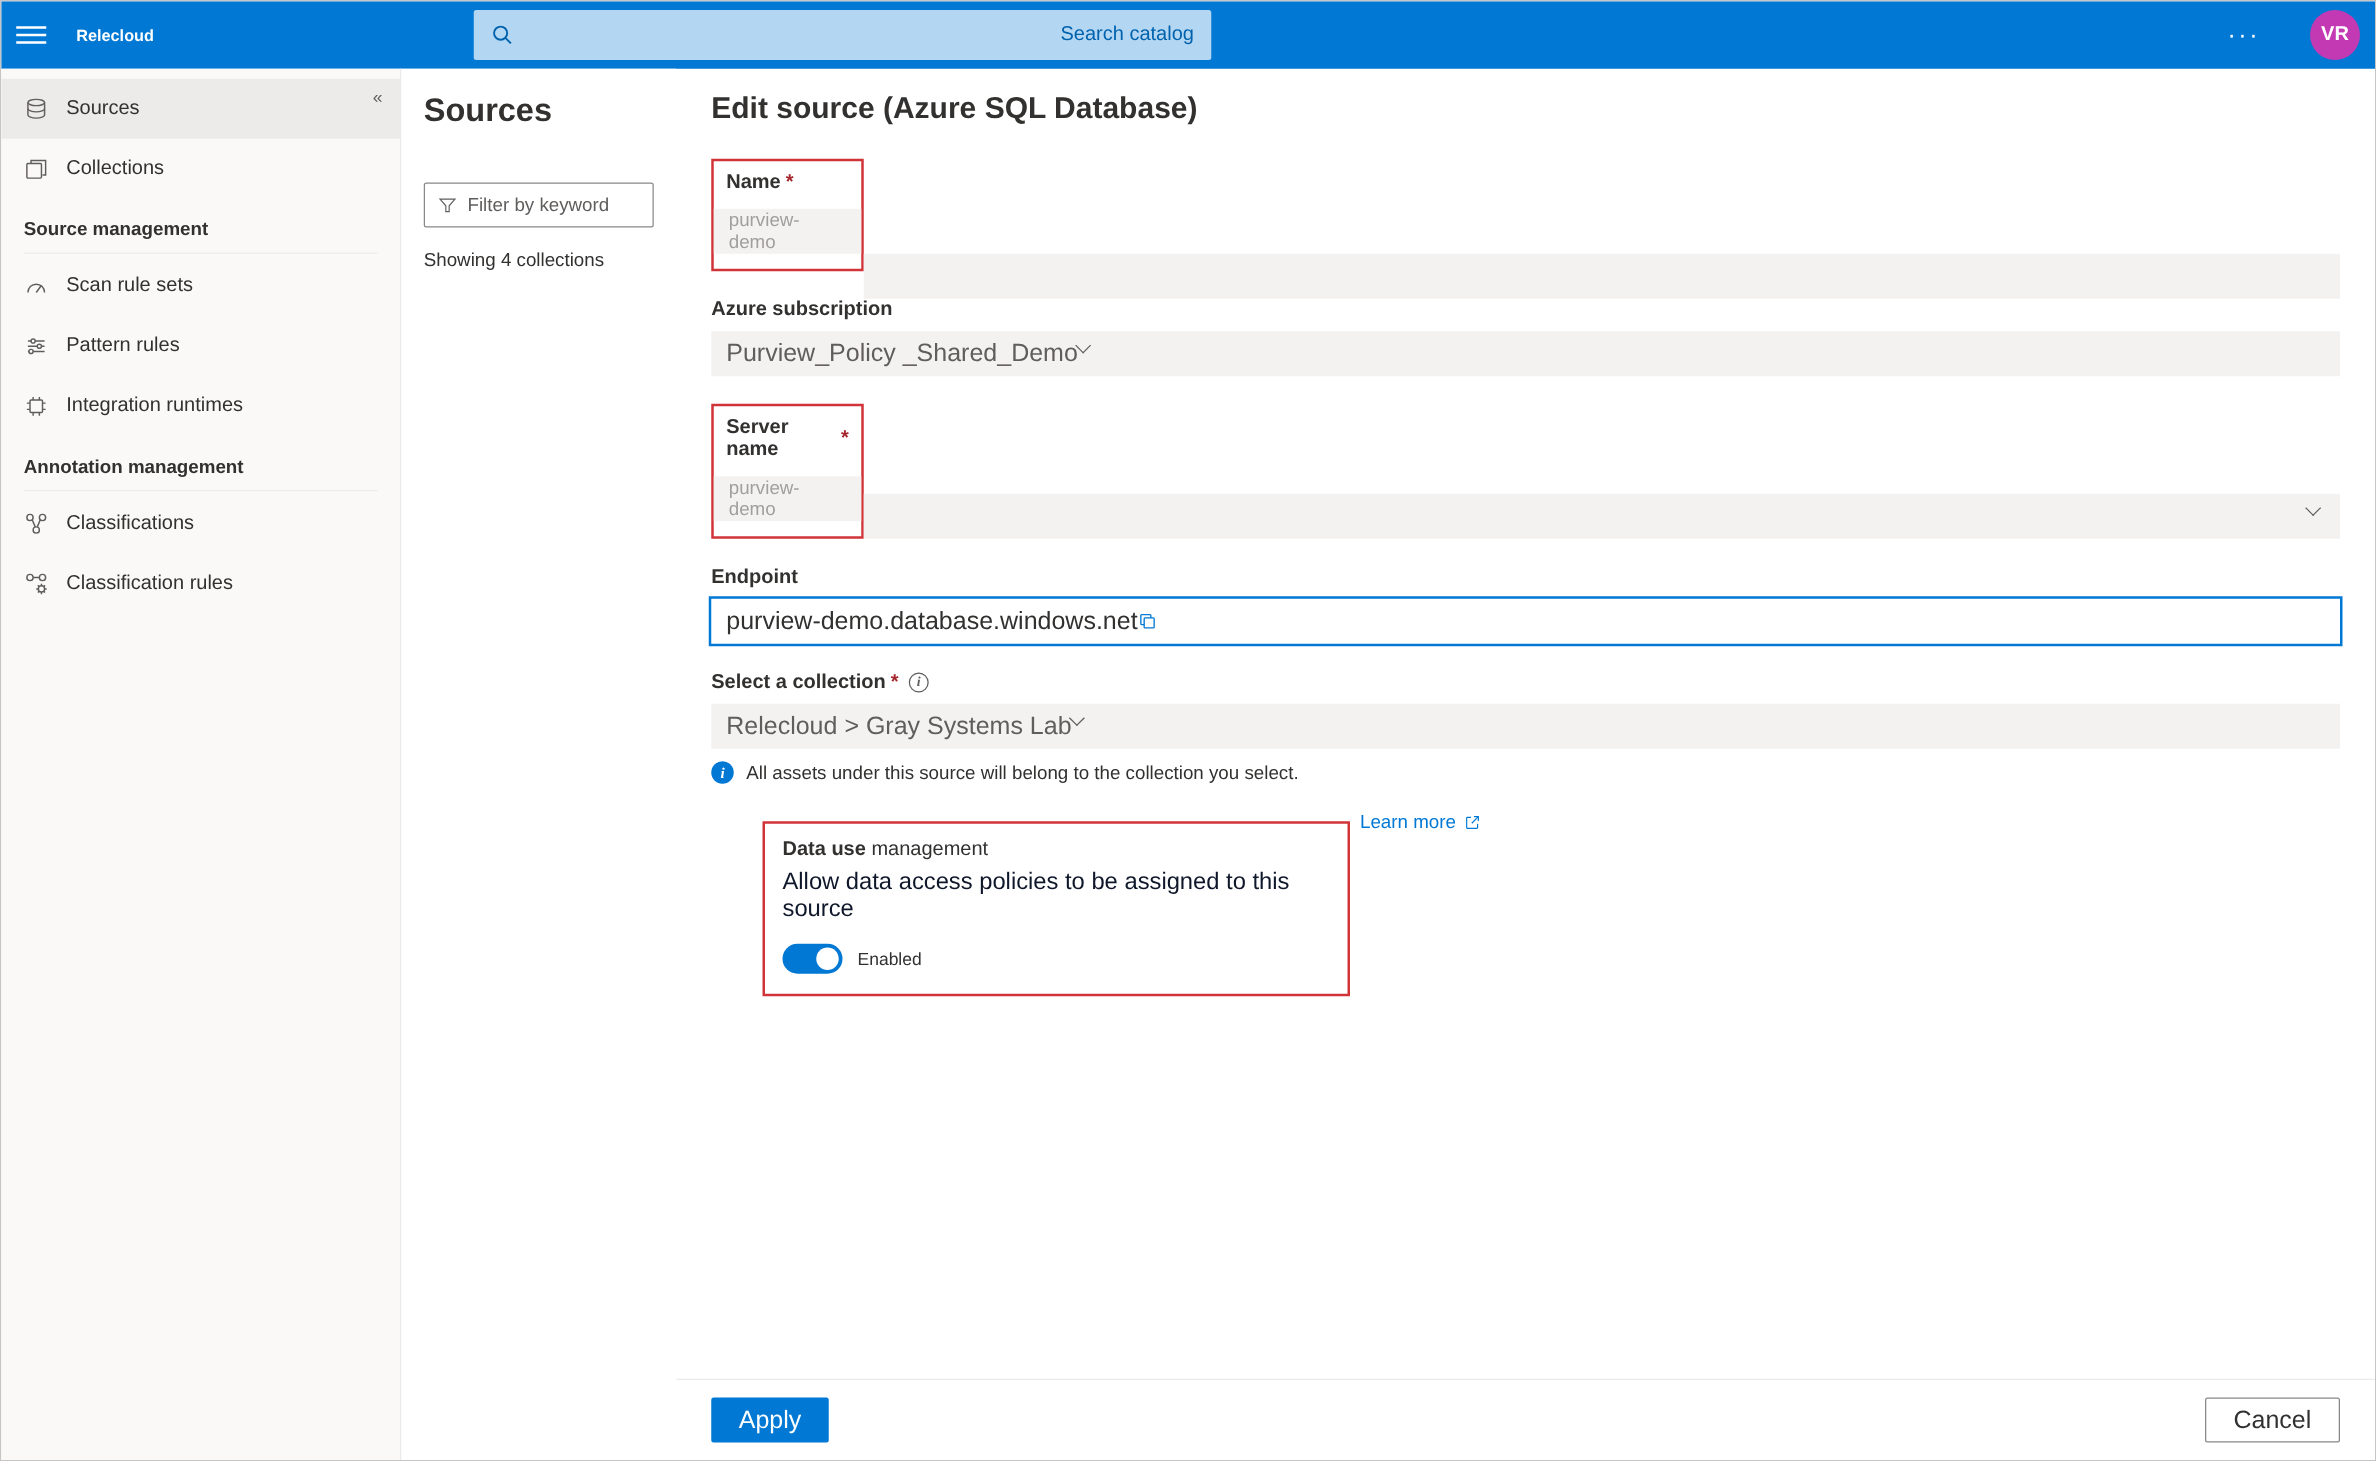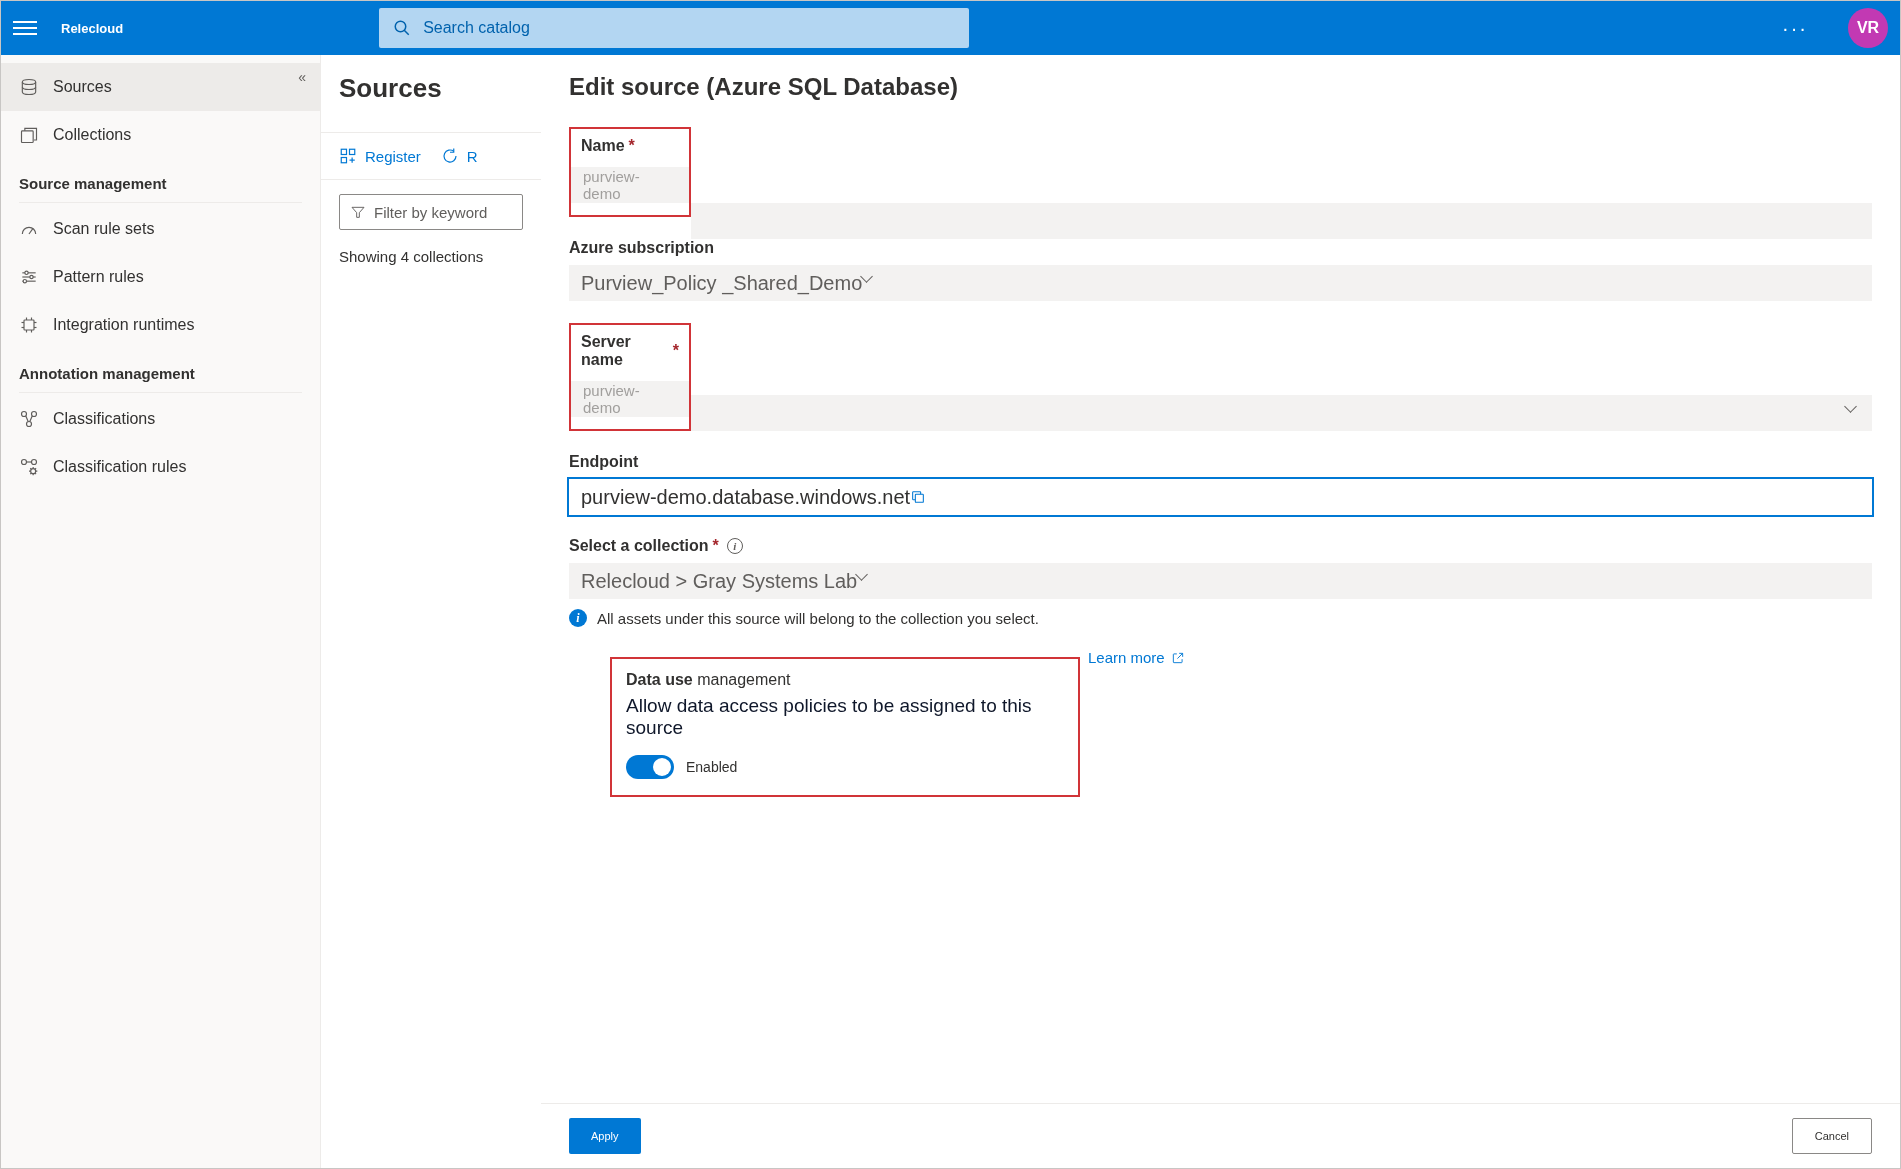--- a/index.html
+++ b/index.html
@@ -5,21 +5,21 @@
     * { margin:0; padding:0; box-sizing:border-box; font-family:"Segoe UI",Arial,sans-serif; }
     html,body { width:100%; height:100%; }
     body { background:#fff; color:#323130; font-size:14px; overflow:hidden; border:1px solid #c8c6c4; }
 
     
     .topbar { height:54px; background:#0078d4; display:flex; align-items:center; color:#fff; padding:0 12px; gap:16px; }
     .hamburger { width:24px; height:24px; display:flex; flex-direction:column; justify-content:center; gap:4px; cursor:pointer; }
     .hamburger span { height:2px; background:#fff; display:block; }
     .brand { font-size:13px; font-weight:600; margin-left:8px; }
     .search-wrap { flex:0 0 590px; margin-left:240px; }
-    .search { width:100%; height:40px; background:#b3d6f2; border:none; border-radius:2px; display:flex; align-items:center; padding:0 14px; color:#0062ad; font-size:16px; }
+    .search { width:100%; height:40px; background:#b3d6f2; border:none; border-radius:2px; display:flex; align-items:center; padding:0 14px; color:#0062ad; font-size:16px;justify-content:space-between; }
     .search svg { width:18px; height:18px; margin-right:12px; }
     .topbar-spacer { flex:1; }
     .more-btn { font-size:20px; letter-spacing:2px; padding:0 12px; cursor:pointer; }
     .avatar { width:40px; height:40px; border-radius:50%; background:#c239b3; display:flex; align-items:center; justify-content:center; color:#fff; font-weight:600; font-size:16px; margin-left:12px; }
 
     
     .shell { display:flex; height:calc(100% - 54px); }
     .leftnav { width:320px; border-right:1px solid #edebe9; background:#faf9f8; display:flex; flex-direction:column; padding-top:8px; position:relative; }
     .collapse-btn { position:absolute; top:14px; right:14px; color:#605e5c; font-size:14px; cursor:pointer; }
     .nav-item { height:48px; display:flex; align-items:center; gap:14px; padding:0 18px; color:#323130; font-size:16px; cursor:pointer; }
@@ -64,21 +64,21 @@
     .dumgmt-title b{ font-weight:600; }
     .dumgmt-desc { font-size:19px; color:#0f172a; }
     .toggle-row { display:flex; align-items:center; gap:12px; margin-top:16px; }
     .toggle { width:48px; height:24px; border-radius:12px; background:#0078d4; position:relative; cursor:pointer; }
     .toggle::after { content:''; width:18px; height:18px; border-radius:50%; background:#fff; position:absolute; top:3px; right:3px; }
     .learn { color:#0078d4; font-size:15px; display:inline-flex; align-items:center; gap:6px; cursor:pointer; margin-left:8px; }
     .learn svg { width:14px; height:14px; stroke:#0078d4; fill:none; stroke-width:1.6; }
     .du-row { display:flex; align-items:flex-start;padding-left:41px; }
 
     .panel-footer { border-top:1px solid #edebe9; margin:0 -28px; padding:14px 28px; display:flex; align-items:center; justify-content:space-between; margin-top:auto; }
-    .btn { height:36px; padding:0 22px; font-size:11px; border-radius:2px; cursor:pointer; display:flex; align-items:center; }
+    .btn { height:36px; padding:0 22px; font-size:20px; border-radius:2px; cursor:pointer; display:flex; align-items:center; }
     .btn.primary { background:#0078d4; color:#fff; border:none; }
     .btn.secondary { background:#fff; color:#323130; border:1px solid #8a8886; }
   </style>
 </head>
 <body>
 
 <div class="topbar">
   <div class="hamburger">
       <span></span>
       <span></span>
@@ -174,39 +174,20 @@
           <line x1="9" y1="6" x2="15" y2="6"></line>
           <circle cx="17" cy="17" r="3"></circle>
           <path d="M17 12v2 M17 20v2 M12 17h2 M20 17h2 M13.5 13.5l1.4 1.4 M19.1 19.1l1.4 1.4 M20.5 13.5l-1.4 1.4 M14.9 19.1l-1.4 1.4"></path>
         </svg>
       <span>Classification rules</span>
     </div>
   </div>
 
   <div class="mid">
     <h1>Sources</h1>
-    <div class="toolbar">
-      <div class="toolbar-item">
-        <svg viewBox="0 0 24 24">
-            <rect x="3" y="3" width="7" height="7"></rect>
-            <rect x="14" y="3" width="7" height="7"></rect>
-            <rect x="3" y="14" width="7" height="7"></rect>
-            <line x1="17.5" y1="14" x2="17.5" y2="21"></line>
-            <line x1="14" y1="17.5" x2="21" y2="17.5"></line>
-          </svg>
-        <span>Register</span>
-      </div>
-      <div class="toolbar-item">
-        <svg viewBox="0 0 24 24">
-            <path d="M20 12a8 8 0 1 1-3-6.2"></path>
-            <polyline points="17 2 17 7 12 7"></polyline>
-          </svg>
-        <span>R</span>
-      </div>
-    </div>
     <div class="filter">
       <svg viewBox="0 0 24 24">
           <polygon points="3 5 21 5 14 13 14 20 10 20 10 13"></polygon>
         </svg>
       <span>Filter by keyword</span>
     </div>
     <div class="showing">Showing 4 collections</div>
   </div>
 
   <div class="panel">

